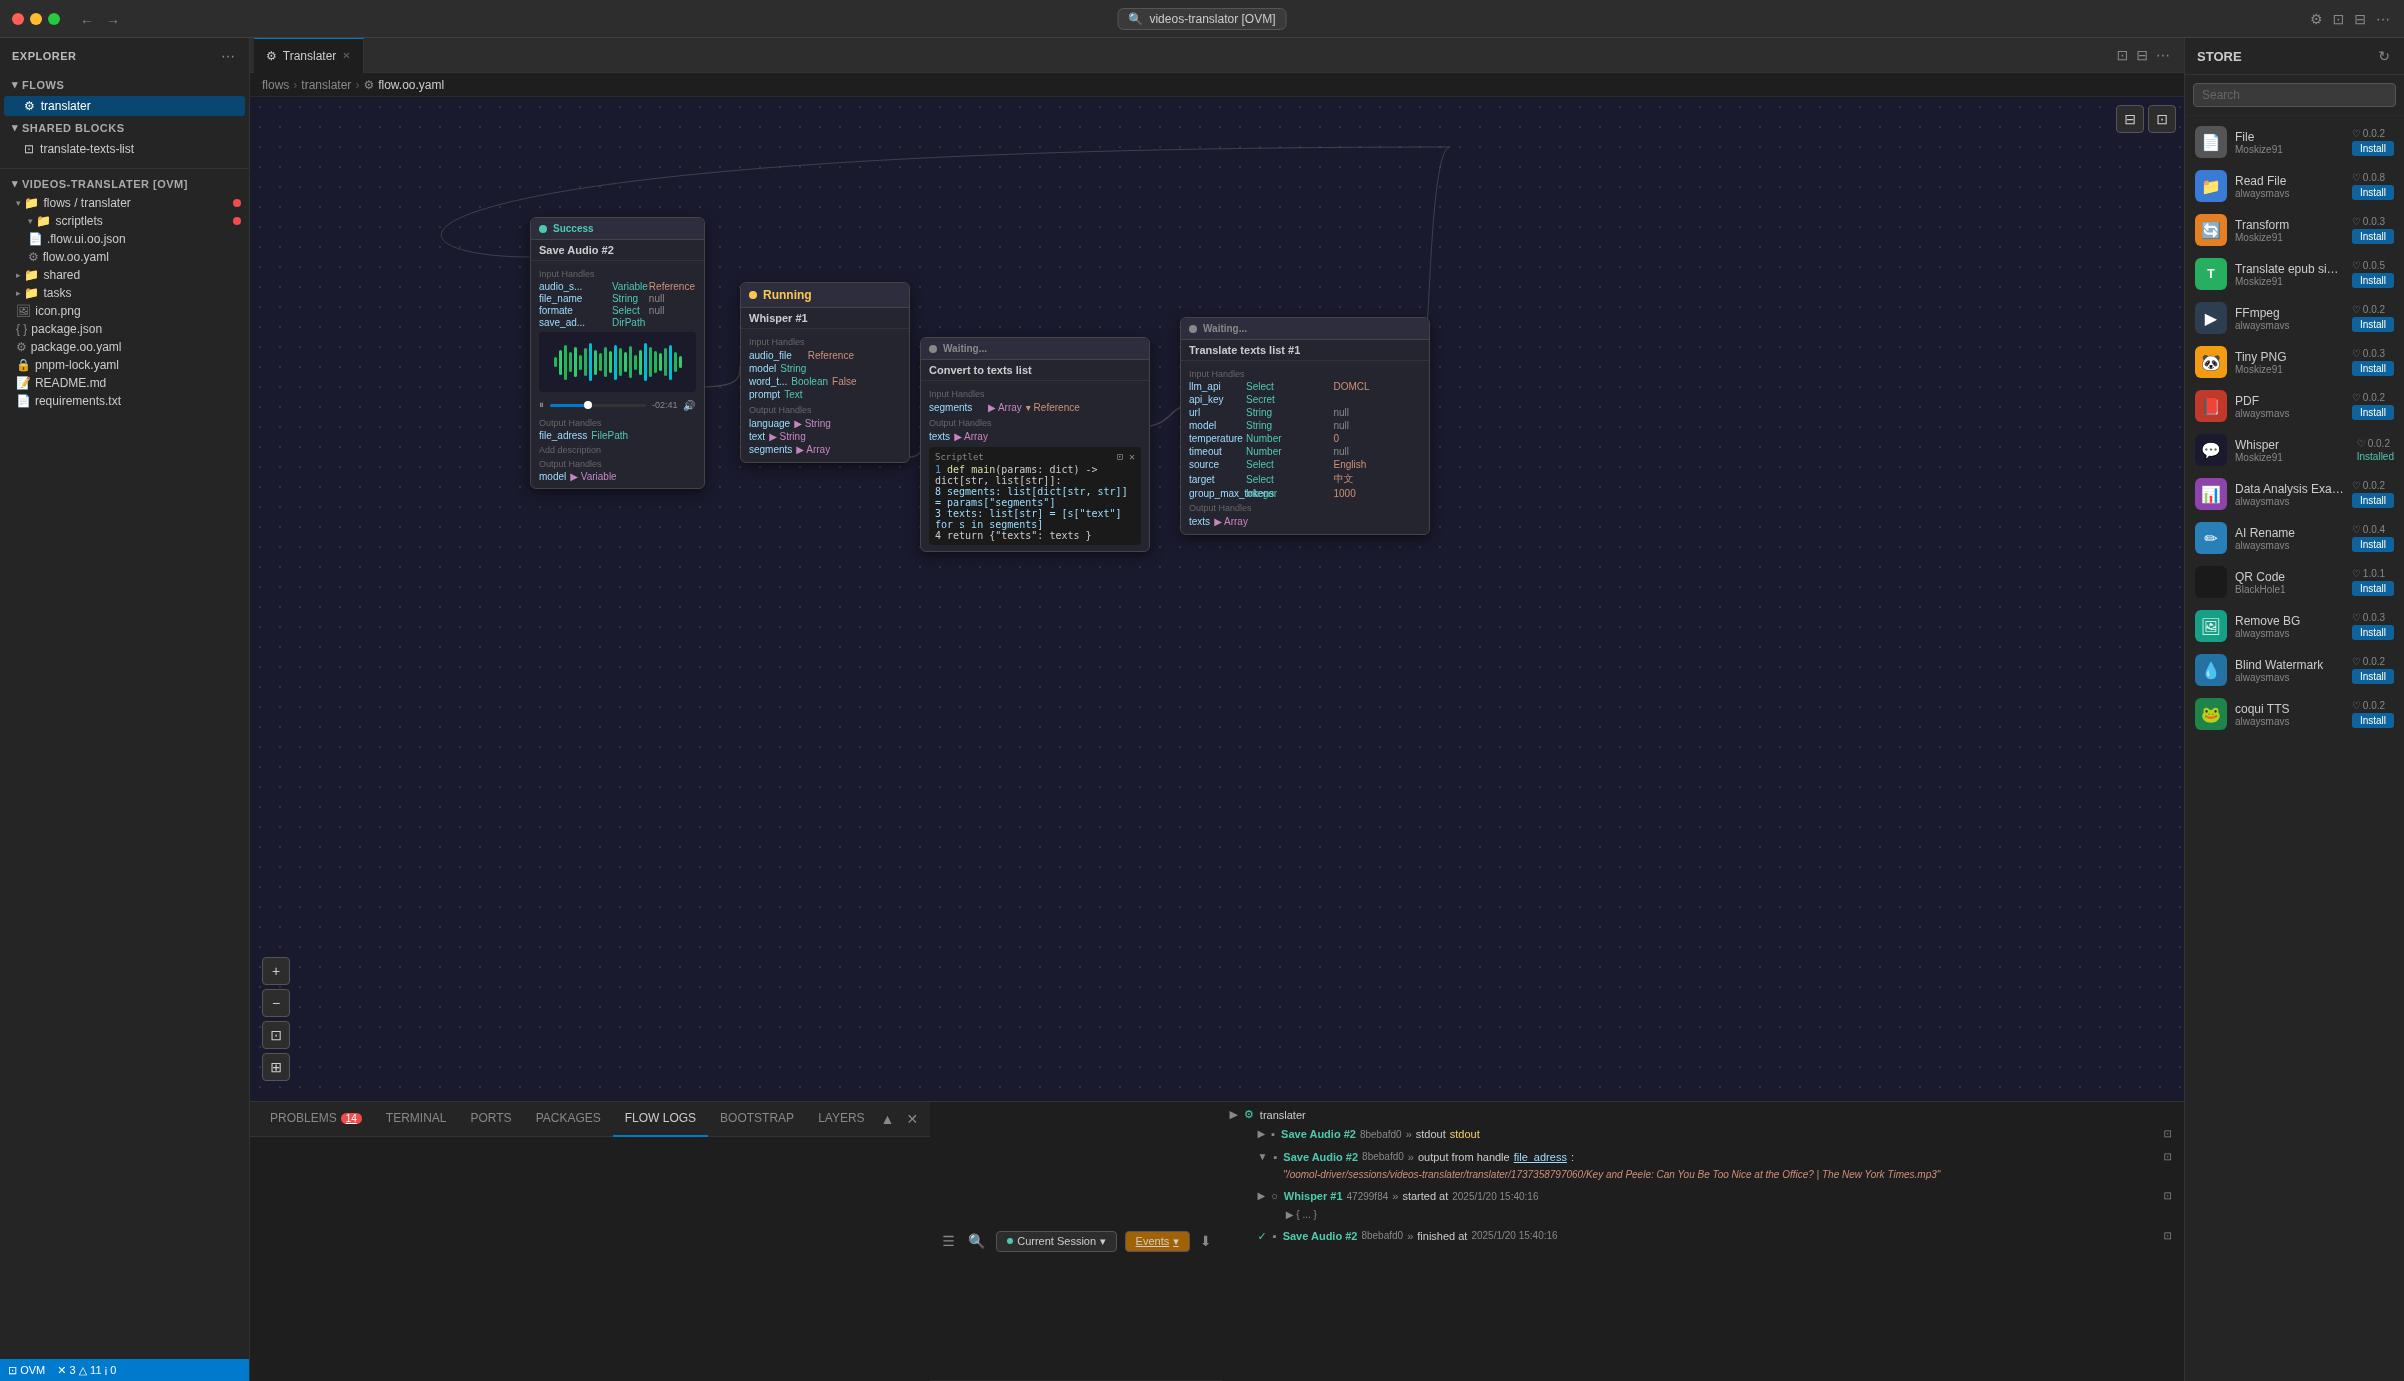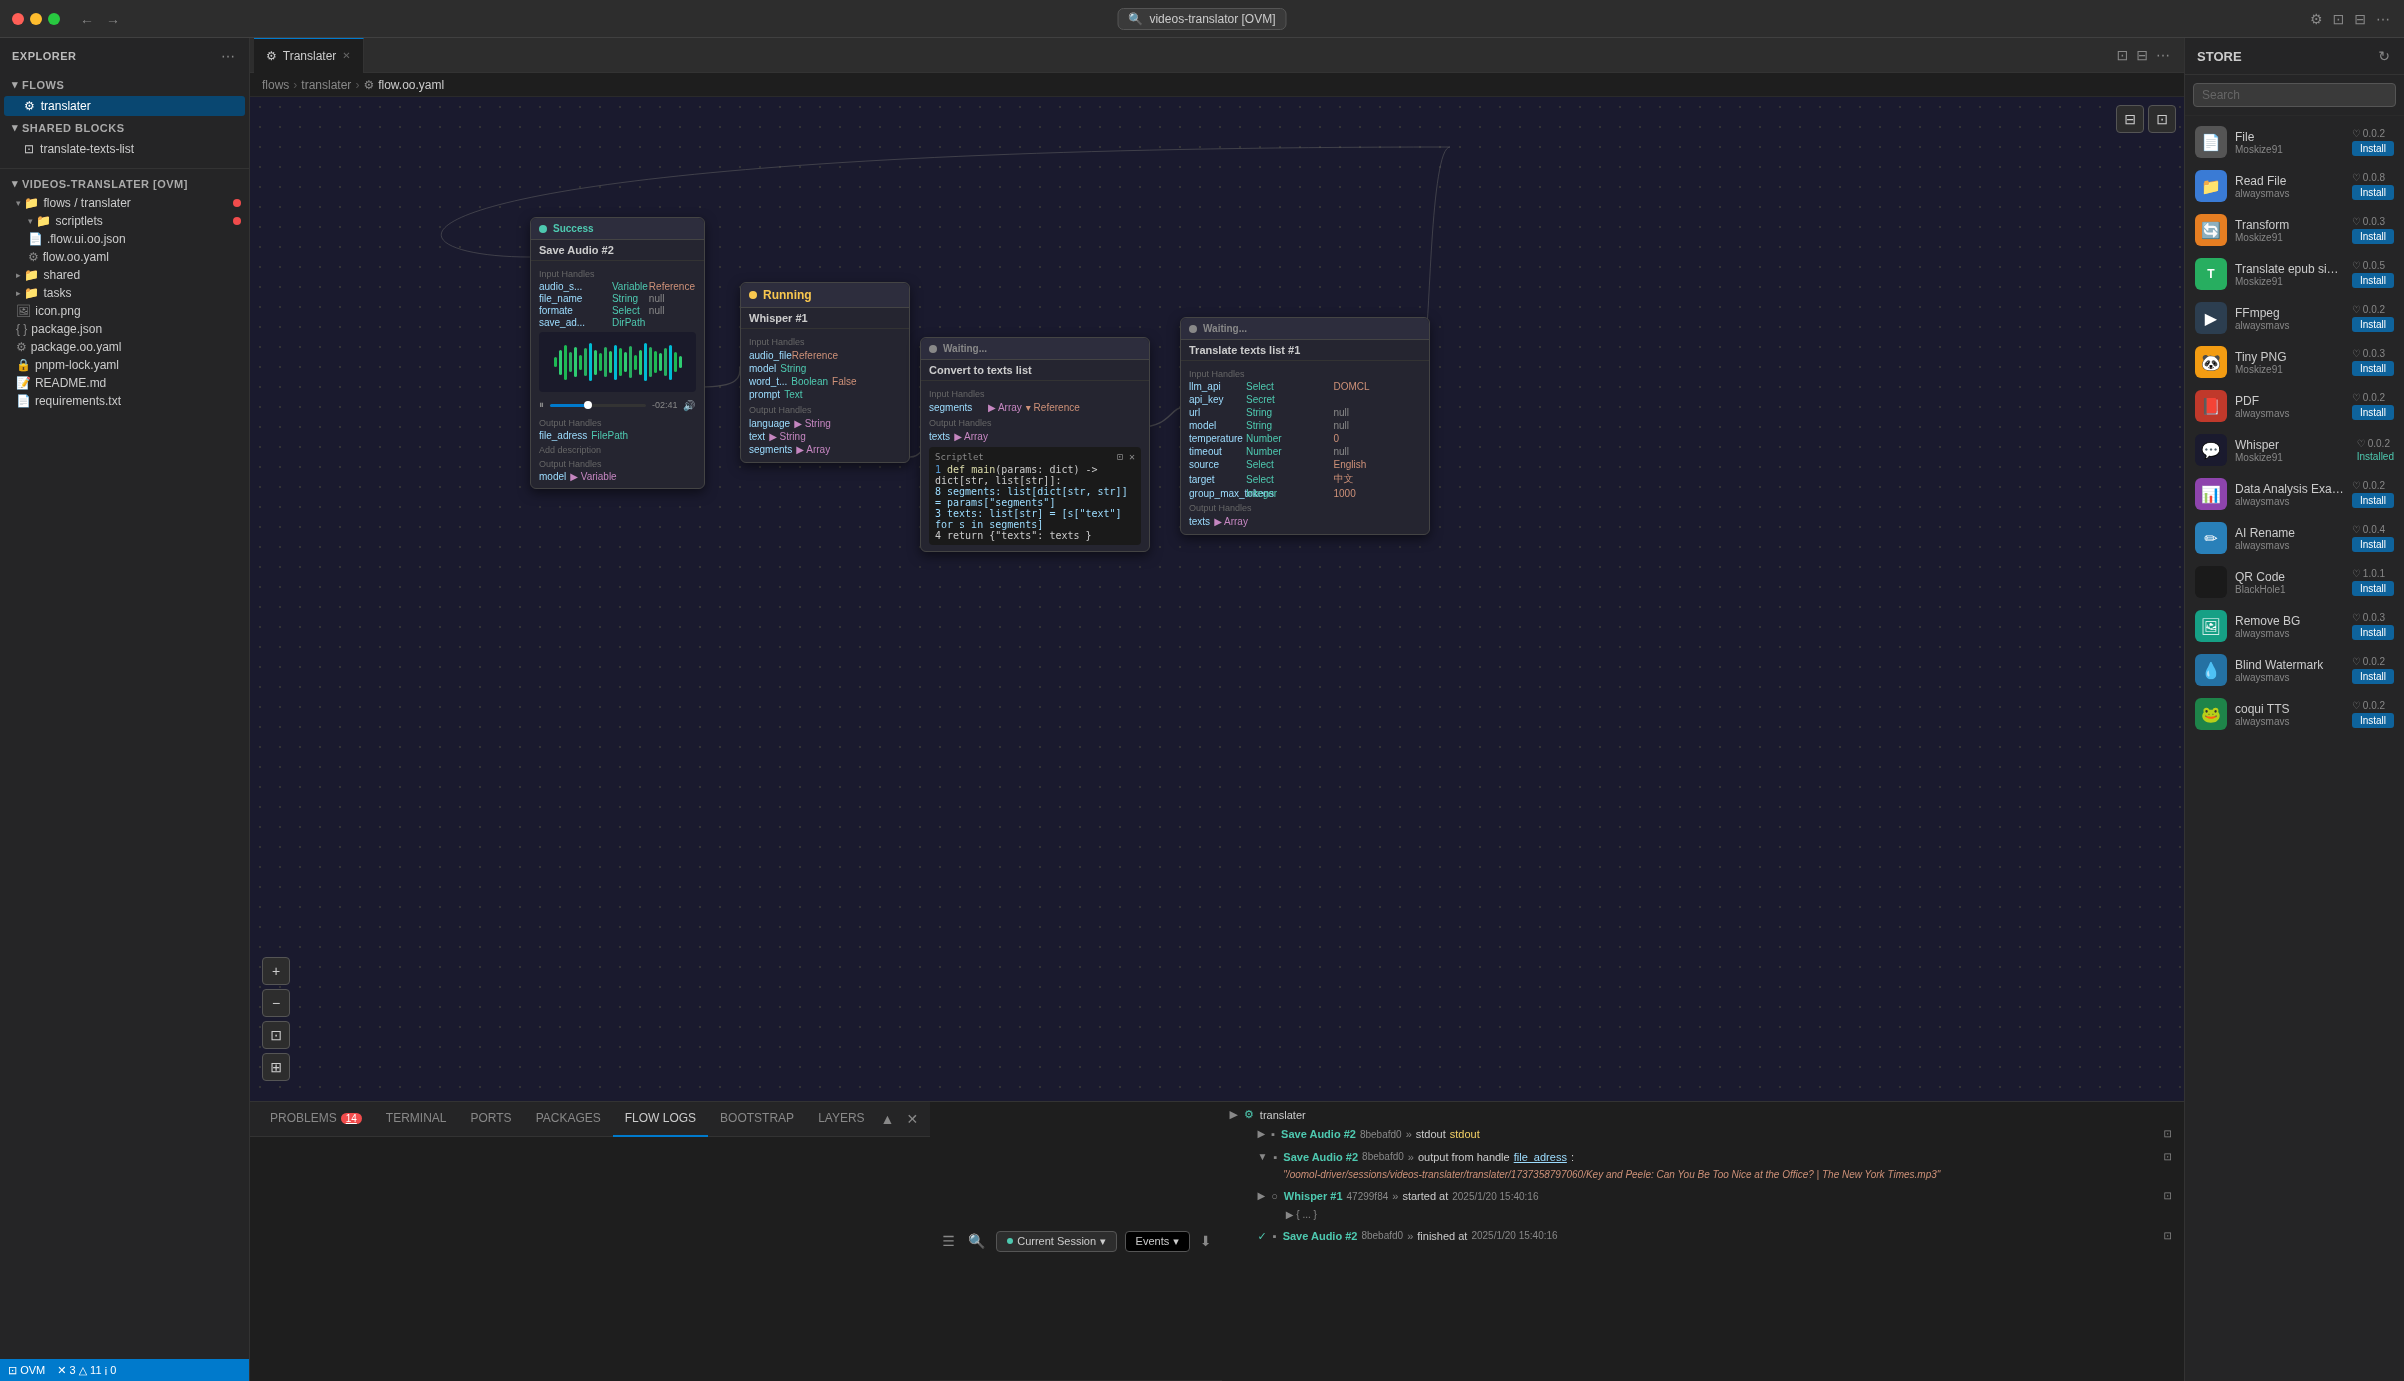--- a/index.html
+++ b/index.html
@@ -278,30 +278,31 @@
       border-radius: 4px;
       color: #ccc;
       padding: 3px 10px;
       font-size: 11px;
       cursor: pointer;
       display: flex;
       align-items: center;
       gap: 4px;
     }
     .events-btn {
-      background: #000000;
+      background: #a16207;
       border: 1px solid #555;
       border-radius: 4px;
       color: #ccc;
       padding: 3px 10px;
       font-size: 11px;
       cursor: pointer;
       display: flex;
       align-items: center;
       gap: 4px;
+      text-decoration: underline;
     }
     .log-content {
       flex: 1;
       overflow-y: auto;
       padding: 4px 0;
     }
     .log-entry {
       padding: 3px 8px 3px 20px;
       font-size: 11px;
       line-height: 1.5;
@@ -725,21 +726,21 @@
 
       <div class="flow-node" style="left:490px; top:185px; width:170px">
         <div class="node-header">
           <div class="node-status status-running"></div>
           <span style="color:#f9c74f;font-size:12px">Running</span>
         </div>
         <div style="padding:4px 8px; border-bottom:1px solid #333; font-weight:600; font-size:11px; color:#ccc">Whisper #1</div>
         <div class="node-body">
           <div style="font-size:9px;color:#666;padding:2px 0">Input Handles</div>
           <div style="font-size:10px;">
-            <div style="display:flex;gap:0;align-items:center;padding:1px 0">
+            <div style="display:flex;gap:16px;align-items:center;padding:1px 0">
               <span style="color:#9cdcfe">audio_file</span>
               <span style="color:#ce9178">Reference</span>
             </div>
             <div style="display:flex;gap:4px;align-items:center;padding:1px 0">
               <span style="color:#9cdcfe">model</span>
               <span style="color:#4ec9b0">String</span>
             </div>
             <div style="display:flex;gap:4px;align-items:center;padding:1px 0">
               <span style="color:#9cdcfe">word_t...</span>
               <span style="color:#4ec9b0">Boolean</span>

